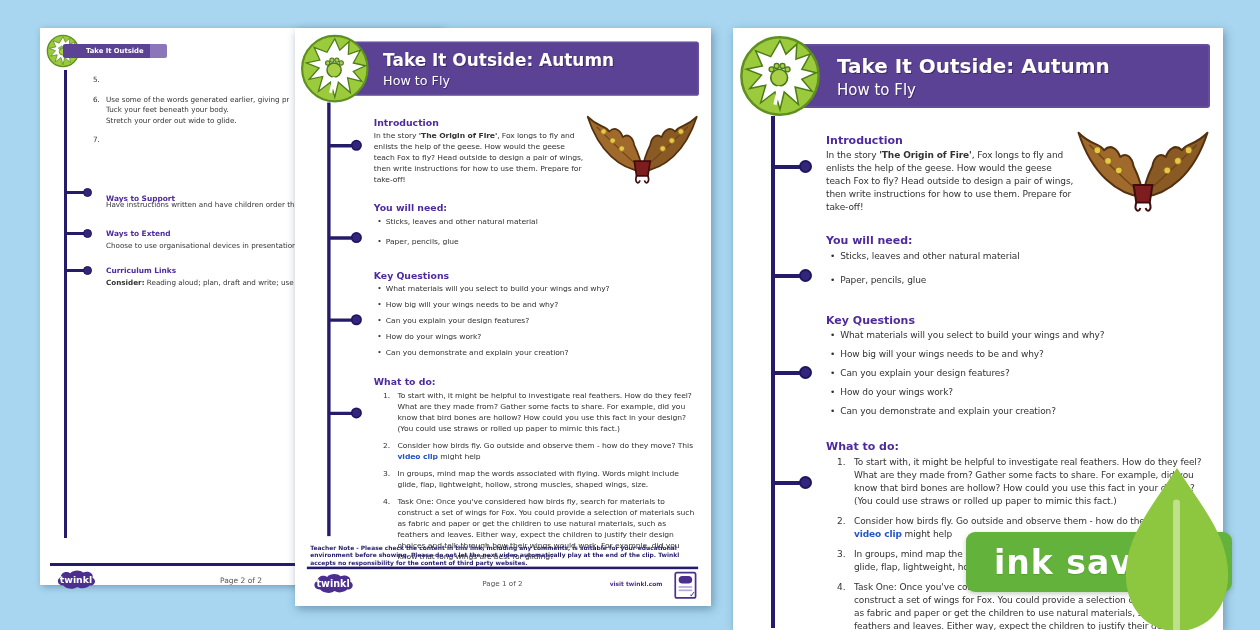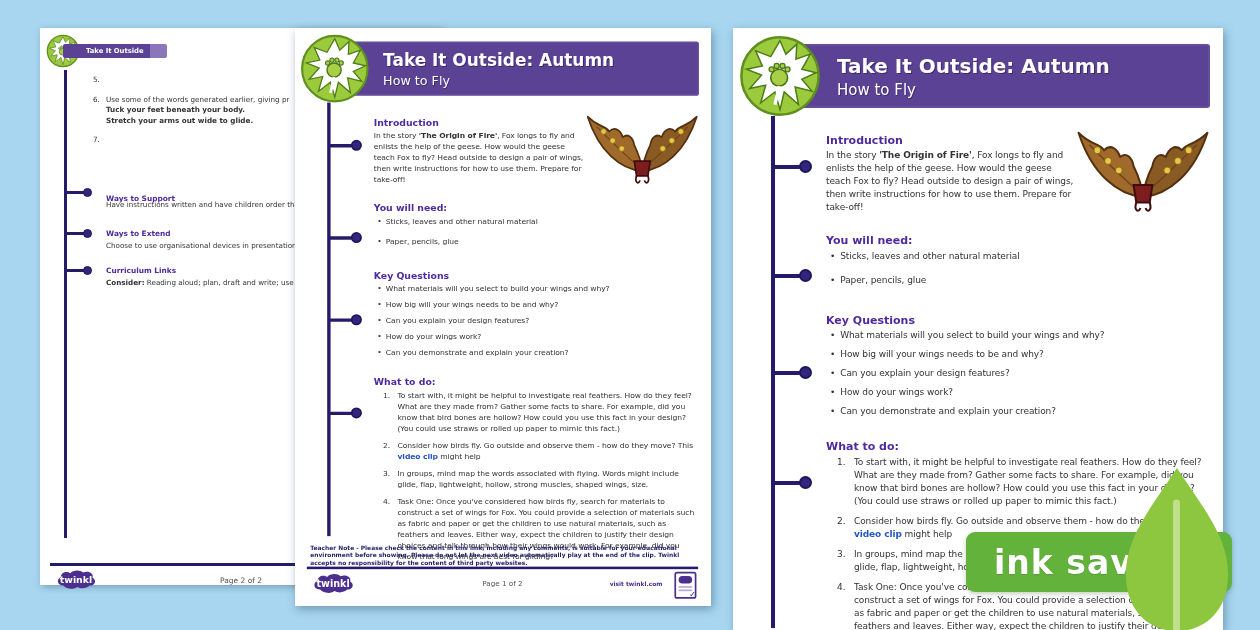--- a/index.html
+++ b/index.html
@@ -56,21 +56,21 @@
             color:#fff;font-size:6.8px;font-weight:bold;line-height:14px;padding-left:23px;box-sizing:border-box;}
   .p2badge{position:absolute;left:6px;top:6px;width:34px;height:34px;}
   .p2timeline{position:absolute;left:24px;top:42px;width:3px;height:468px;background:#241c6b;}
   .p2node{position:absolute;left:25px;width:19px;height:3px;background:#241c6b;}
   .p2node::after{content:"";position:absolute;right:-8px;top:-3.5px;width:9px;height:9px;
                  border-radius:50%;background:#33267a;border:1.5px solid #1d1560;box-sizing:border-box;}
   .p2steps{position:absolute;left:53px;top:47px;width:345px;}
   .p2step{display:flex;margin-bottom:9px;font-size:7.2px;line-height:10.6px;color:#333;}
   .p2step .n{flex:none;width:13px;}
   .p2line{white-space:nowrap;overflow:hidden;}
-  .p2bold{font-weight:bold;}
+  .p2bold{font-weight:normal;}
   .p2h{position:absolute;left:66px;font-size:7.4px;font-weight:bold;color:#4e2a9e;}
   .p2t{position:absolute;left:66px;font-size:7.2px;color:#333;white-space:nowrap;overflow:hidden;max-width:230px;}
   .ws-h{top:160px;margin-top:6px;} .ws-t{top:172px;}
   .we-h{top:201px;} .we-t{top:213px;}
   .cl-h{top:238px;} .cl-t{top:250px;}
   .p2rule{position:absolute;left:10px;top:535px;width:382px;height:2.5px;background:#241c6b;}
   .p2logo{position:absolute;left:14px;top:541px;width:44px;height:23px;}
   .p2page{position:absolute;left:0;top:548px;width:100%;text-align:center;font-size:7.5px;color:#555;}
   
   .eco-banner{position:absolute;left:966px;top:532px;width:266px;height:60px;background:#63b23c;
@@ -106,21 +106,21 @@
 
     <div class="p2steps">
       <div class="p2step">
         <span class="n">5.</span>
       </div>
       <div class="p2step">
         <span class="n">6.</span>
         <div>
           <div class="p2line">Use some of the words generated earlier, giving pr</div>
           <div class="p2line p2bold">Tuck your feet beneath your body.</div>
-          <div class="p2line p2bold">Stretch your arms out wide to glide.</div>
+          <div class="p2line p2bold">Stretch your order out wide to glide.</div>
         </div>
       </div>
       <div class="p2step">
         <span class="n">7.</span>
       </div>
     </div>
 
     <div class="p2h ws-h">Ways to Support</div>
     <div class="p2t ws-t">Have instructions written and have children order them.</div>
     <div class="p2h we-h">Ways to Extend</div>

